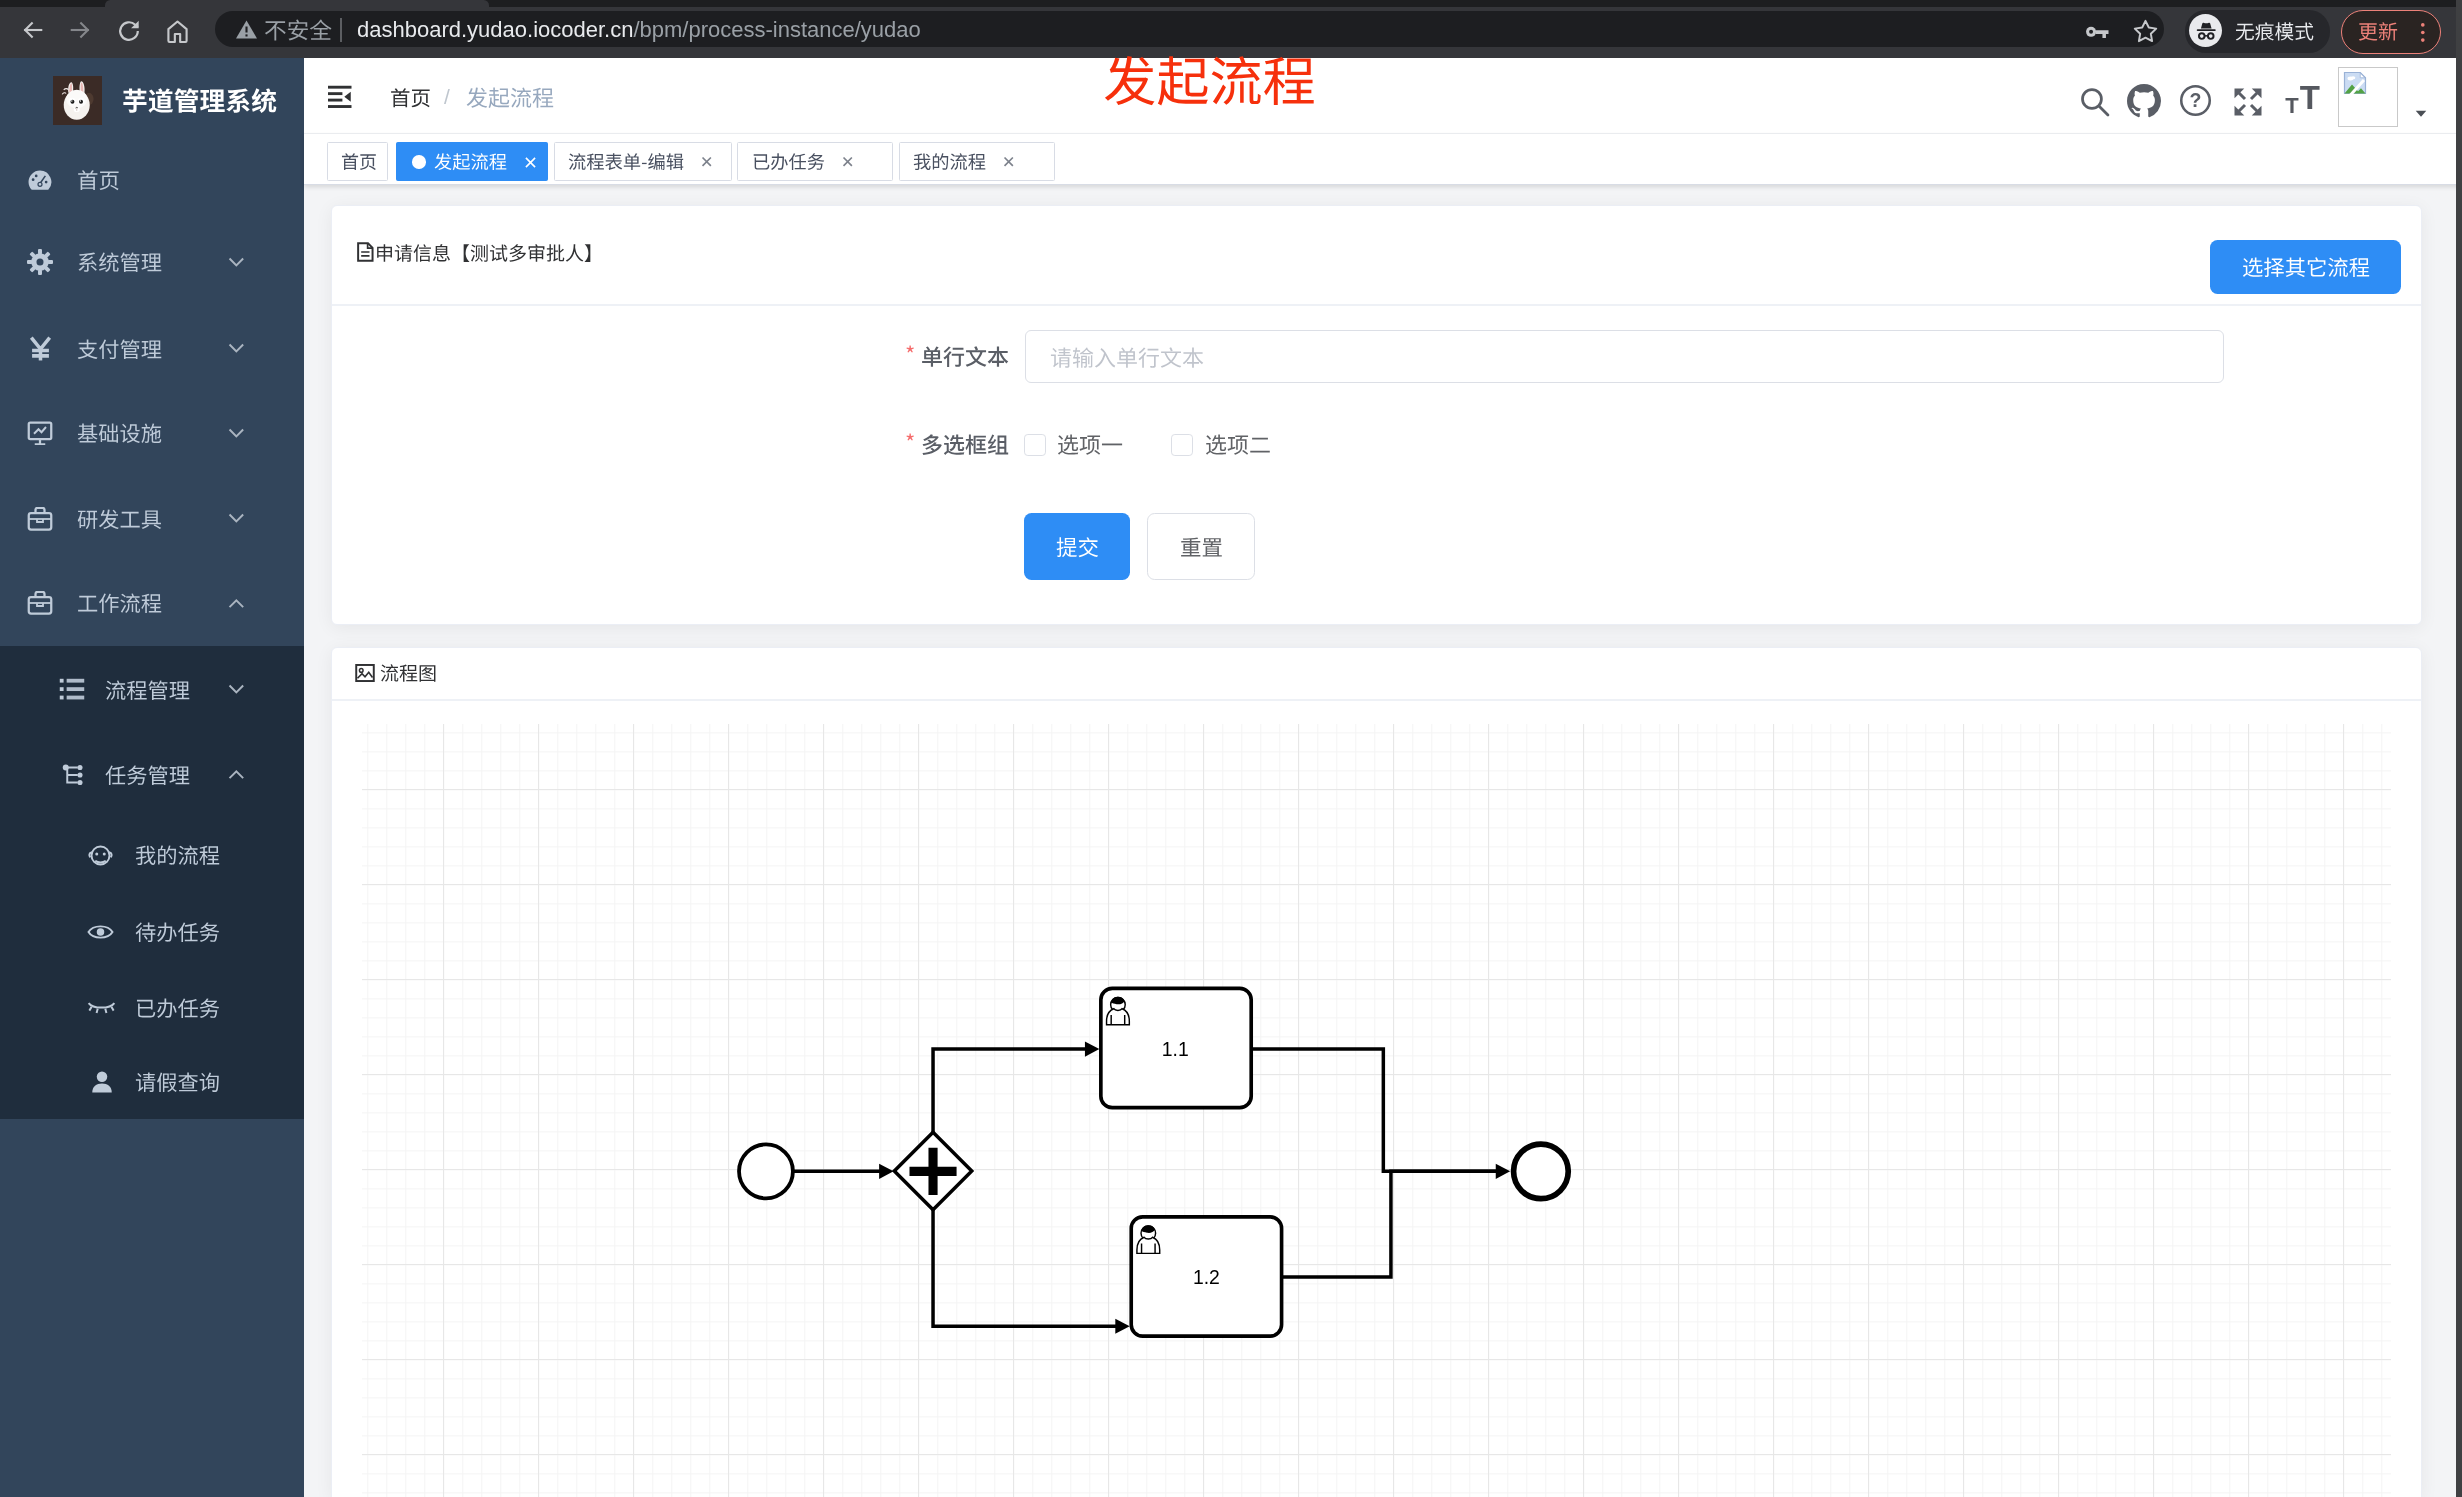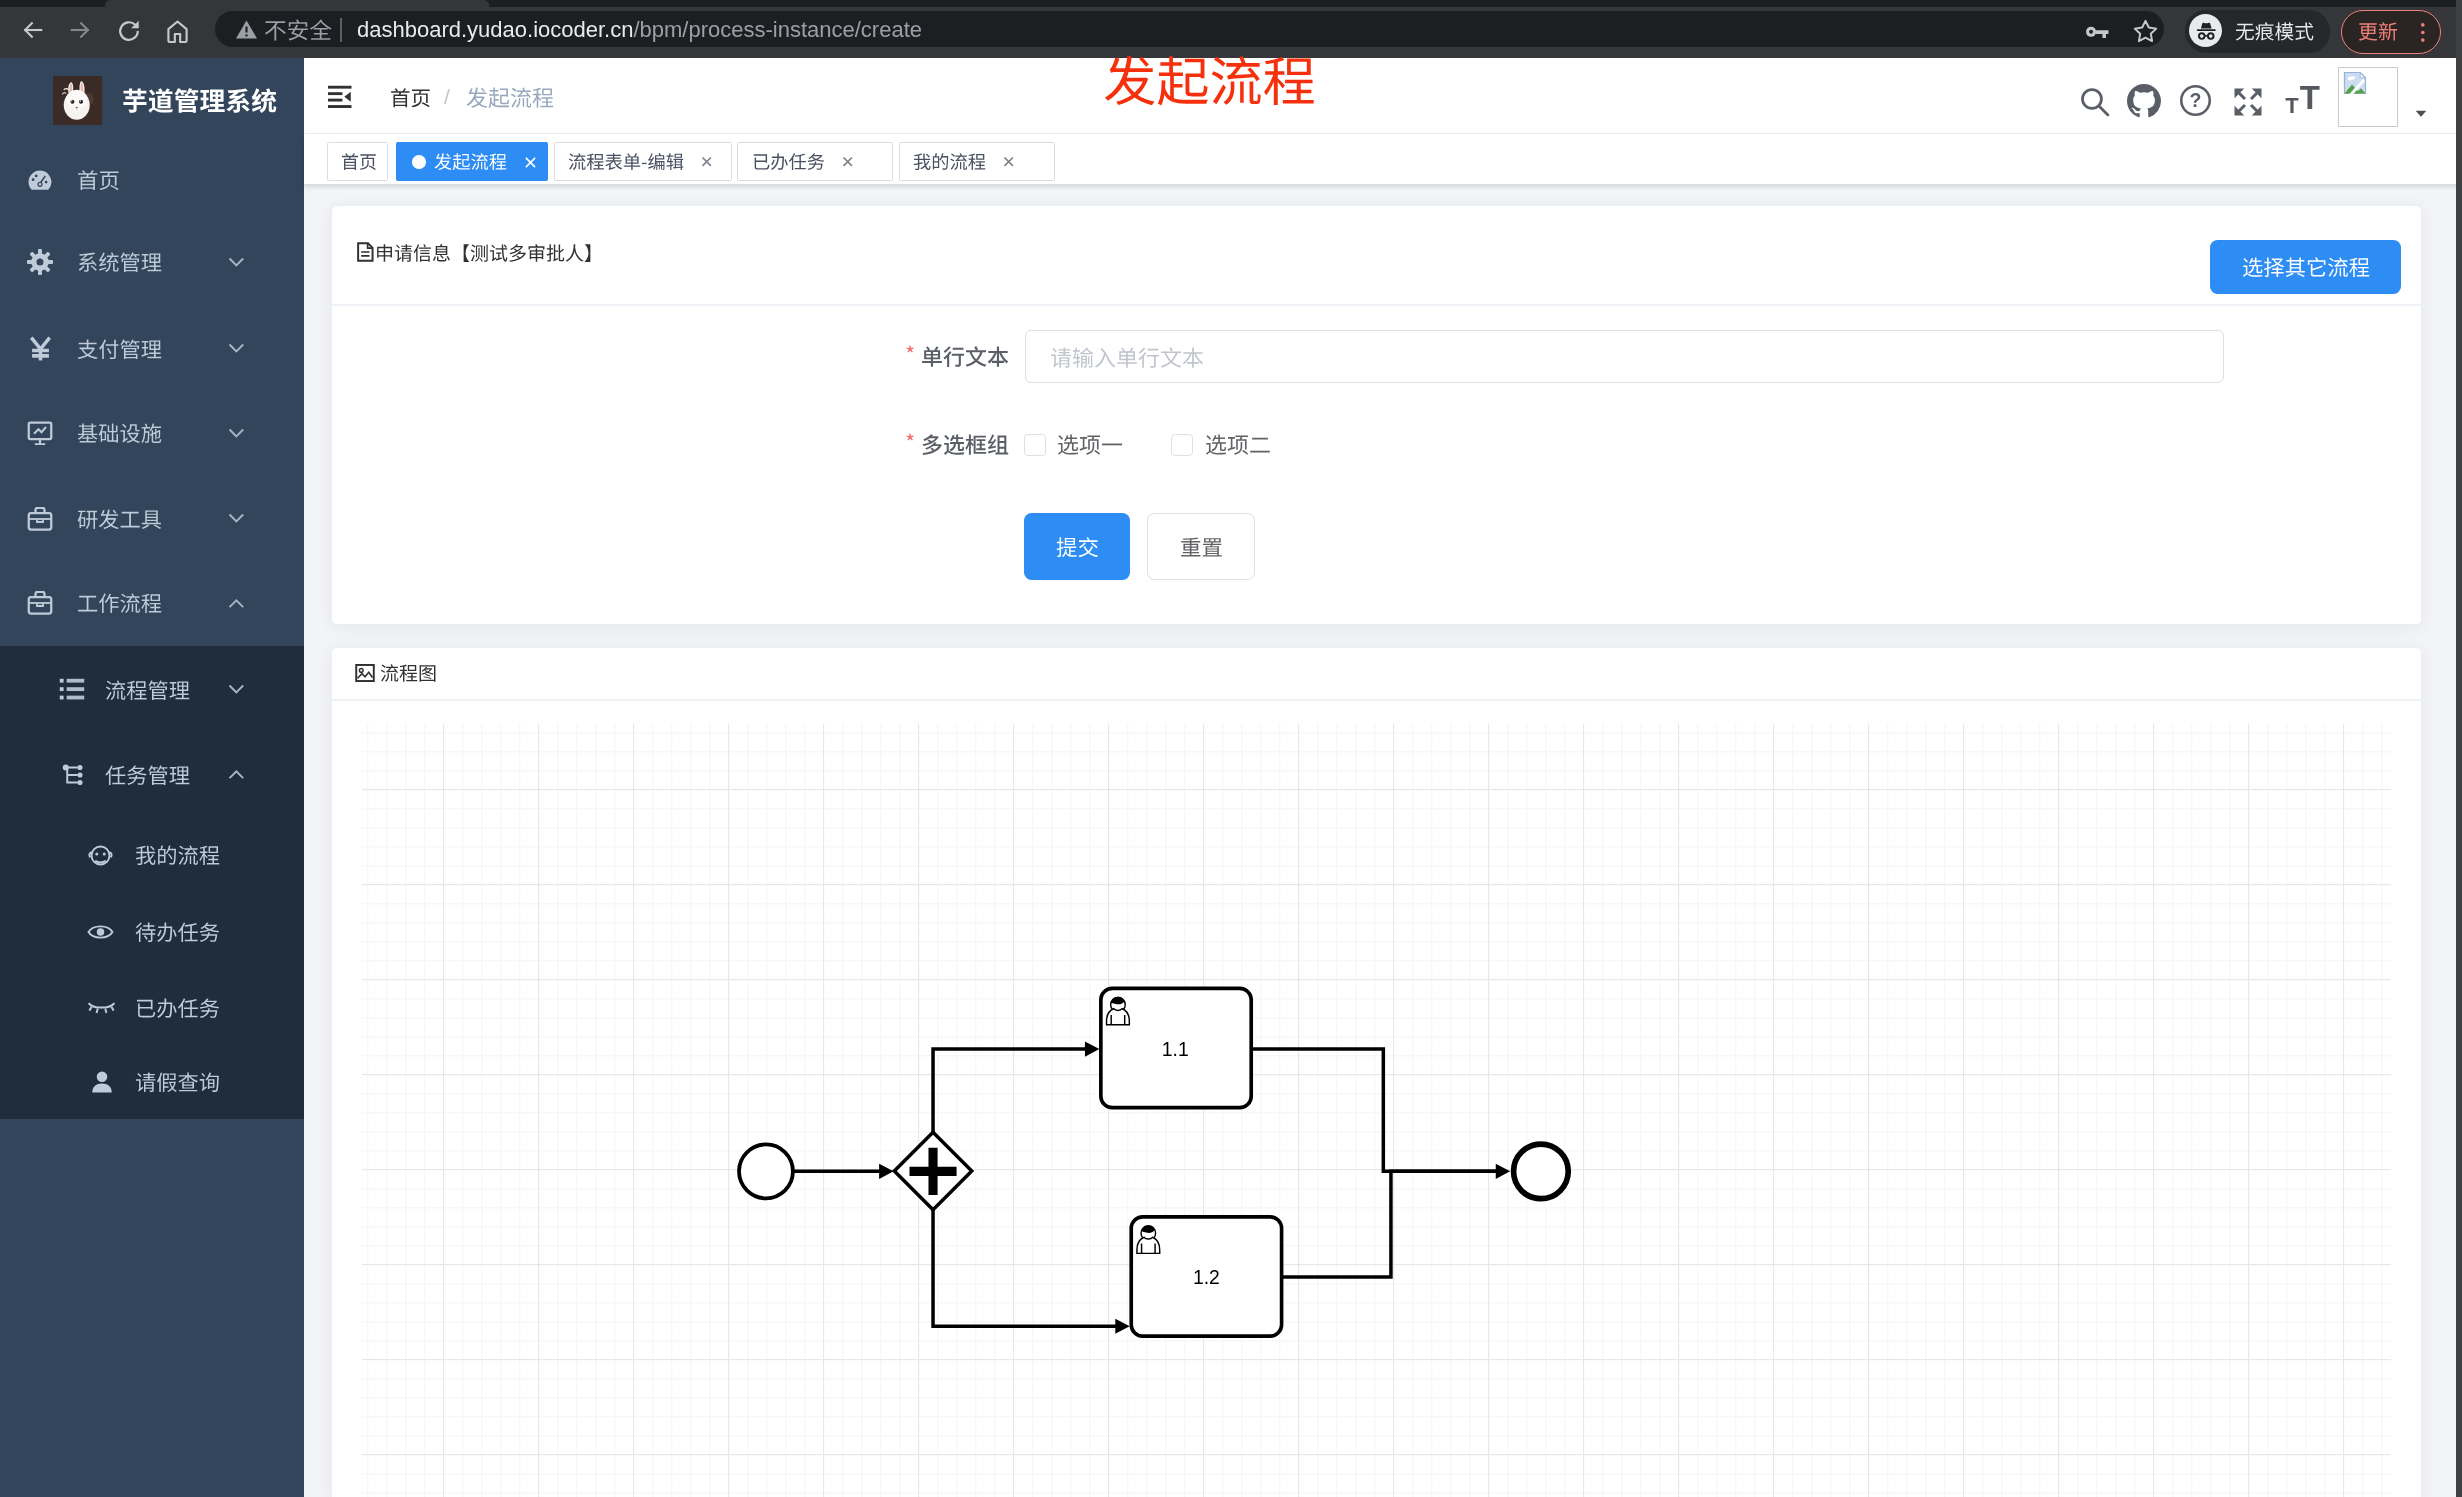--- a/index.html
+++ b/index.html
@@ -125,21 +125,21 @@
     <rect x="13.6" y="20.5" width="2.8" height="2.8" fill="#1d1e21"></rect>
   </svg>
 <svg style="position:absolute;left:264px;top:18px;overflow:visible" width="68" height="30" viewBox="0 0 90 39">
     <g fill="#9aa0a6" transform="translate(0,27.0) scale(0.03000,-0.03000)">
       <use href="#g0" x="0.0"></use>
       <use href="#g1" x="1000.0"></use>
       <use href="#g2" x="2000.0"></use>
     </g>
   </svg>
 <div class="abs" style="left:340px;top:17.5px;width:1.5px;height:24px;background:#5c5e62"></div>
-<div class="abs" style="left:357px;top:30px;height:0;font-size:22px;color:#e8eaed;white-space:nowrap;line-height:0"><span style="display:inline-block;transform:translateY(0)">dashboard.yudao.iocoder.cn<span style="color:#9aa0a6">/bpm/process-instance/create</span></span></div>
+<div class="abs" style="left:357px;top:30px;height:0;font-size:22px;color:#e8eaed;white-space:nowrap;line-height:0"><span style="display:inline-block;transform:translateY(0)">dashboard.yudao.iocoder.cn<span style="color:#9aa0a6">/bpm/process-instance/yudao</span></span></div>
 <svg class="abs" style="left:2085px;top:25px" width="23.5" height="13.7" viewBox="0 0 31 18">
     <circle cx="8" cy="9" r="6.6" fill="#c6c8cb"></circle>
     <circle cx="8" cy="9" r="2.6" fill="#1d1e21"></circle>
     <path d="M14 7h17v5h-3.4v5h-4.6v-5H14z" fill="#c6c8cb"></path>
   </svg>
 <svg class="abs" style="left:2133px;top:19px" width="25" height="24" viewBox="0 0 33 32">
     <path d="M16.5 2.5 20.9 11.4 30.8 12.8 23.6 19.7 25.3 29.5 16.5 24.9 7.7 29.5 9.4 19.7 2.2 12.8 12.1 11.4z" fill="none" stroke="#c6c8cb" stroke-width="2.6" stroke-linejoin="round"></path>
   </svg>
 <div class="abs" style="left:2185px;top:10px;width:145px;height:43px;background:#26272b;border-radius:21px"></div>
 <div class="abs" style="left:2189px;top:14.4px;width:33px;height:33px;background:#e9eaed;border-radius:50%"></div>

